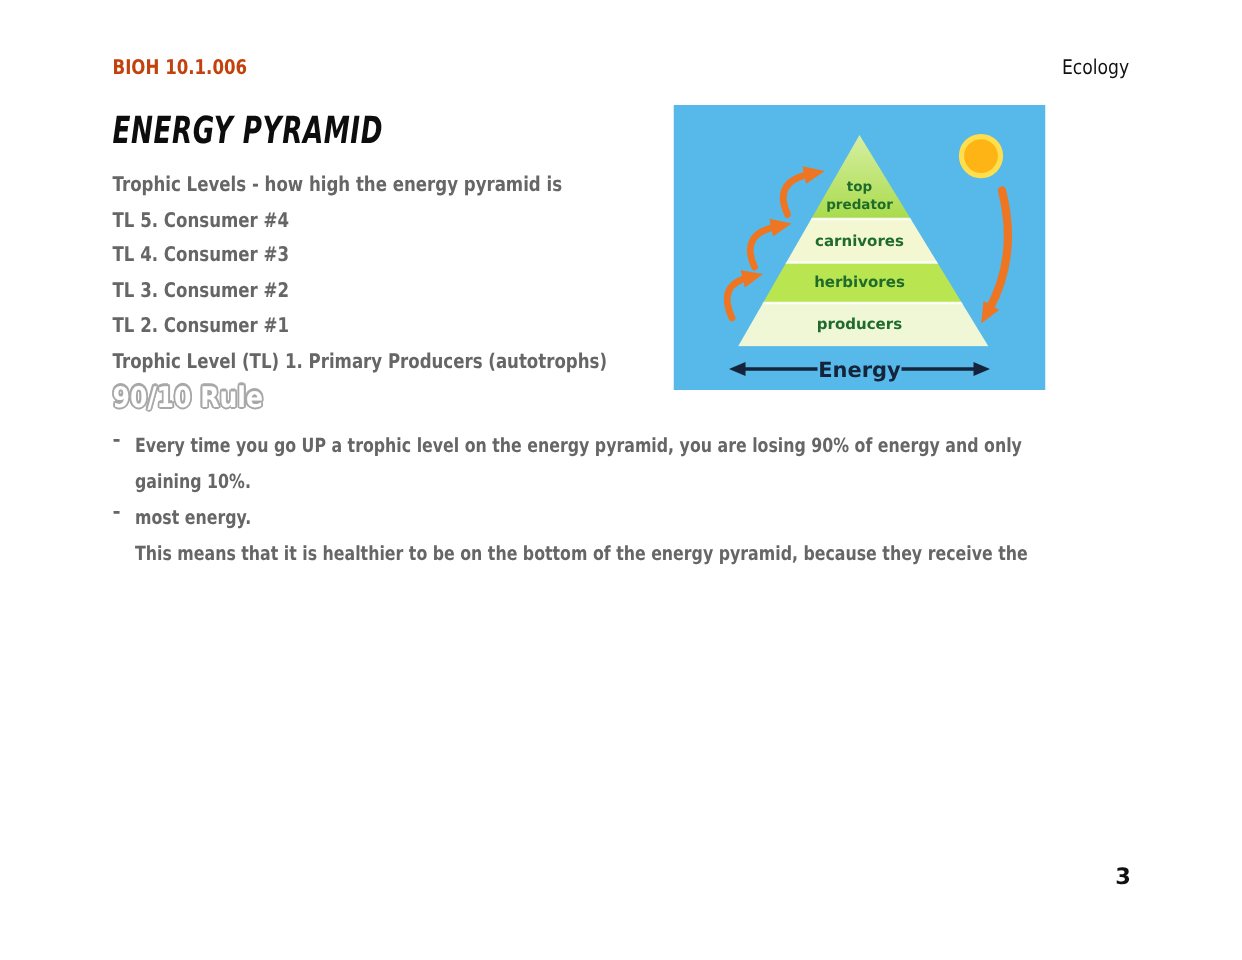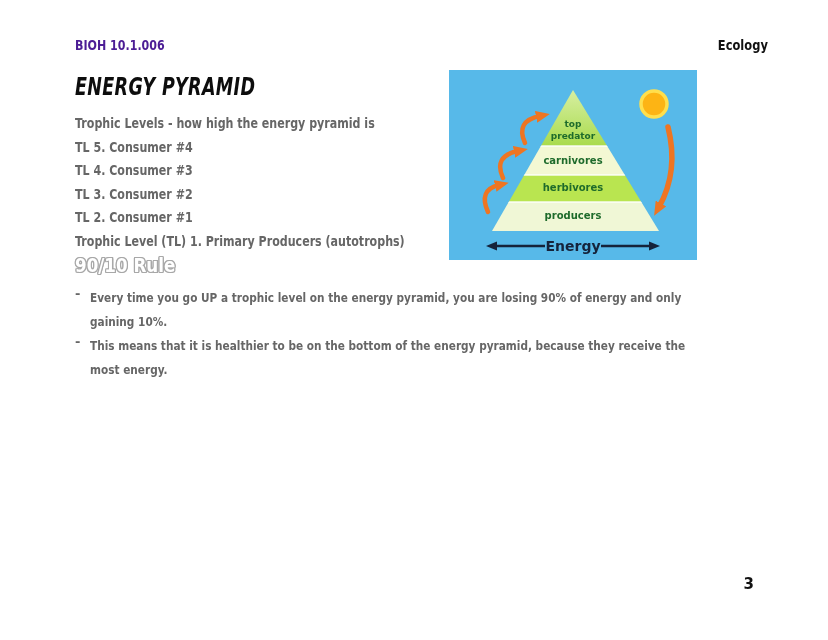--- a/index.html
+++ b/index.html
@@ -6,22 +6,22 @@
   .page{
     position:relative;
     width:828px;height:640px;
     background:#ffffff;
     font-family:"DejaVu Sans",sans-serif;
     overflow:hidden;
   }
   .cond{display:inline-block;transform:scaleX(0.82);transform-origin:0 50%;white-space:nowrap;}
   .cond-r{display:inline-block;transform:scaleX(0.85);transform-origin:100% 50%;white-space:nowrap;}
 
-  .hdr-left{position:absolute;left:75px;top:37px;font-size:13.5px;font-weight:800;color:#4c1d95;text-align:right;}
-  .hdr-right{position:absolute;right:60px;top:37px;font-size:13.5px;font-weight:700;color:#111;text-align:center;}
+  .hdr-left{position:absolute;left:75px;top:37px;font-size:13.5px;font-weight:800;color:#c2410c;text-align:right;}
+  .hdr-right{position:absolute;right:75px;top:37px;font-size:13.5px;font-weight:400;color:#111;text-align:center;}
 
   .title{position:absolute;left:75px;top:72px;font-size:25px;font-weight:800;color:#0d0d0d;letter-spacing:0.5px;font-style:italic;}
   .title .cond{transform:scaleX(0.70);}
 
   .trophic{position:absolute;left:75px;top:112px;color:#666;font-size:13.5px;font-weight:700;}
   .trophic .line{height:23.5px;line-height:23.5px;}
 
   .rule-heading{
     position:absolute;left:75px;top:254px;
     font-size:19px;font-weight:800;color:#ffffff;
@@ -79,22 +79,22 @@
     <div class="bullet-item">
       <div class="bullet-dash">-</div>
       <div class="bullet-lines">
         <div class="bline"><span class="cond">Every time you go UP a trophic level on the energy pyramid, you are losing 90% of energy and only</span></div>
         <div class="bline"><span class="cond">gaining 10%.</span></div>
       </div>
     </div>
     <div class="bullet-item">
       <div class="bullet-dash">-</div>
       <div class="bullet-lines">
+        <div class="bline"><span class="cond">most energy.</span></div>
         <div class="bline"><span class="cond">This means that it is healthier to be on the bottom of the energy pyramid, because they receive the</span></div>
-        <div class="bline"><span class="cond">most energy.</span></div>
       </div>
     </div>
   </div>
 
   <div class="figure">
     <svg width="248" height="190" viewBox="0 0 248 190" xmlns="http://www.w3.org/2000/svg">
       <defs>
         <clipPath id="pyr-clip">
           <path d="M124,20 L210,161 L43,161 Z"></path>
         </clipPath>

